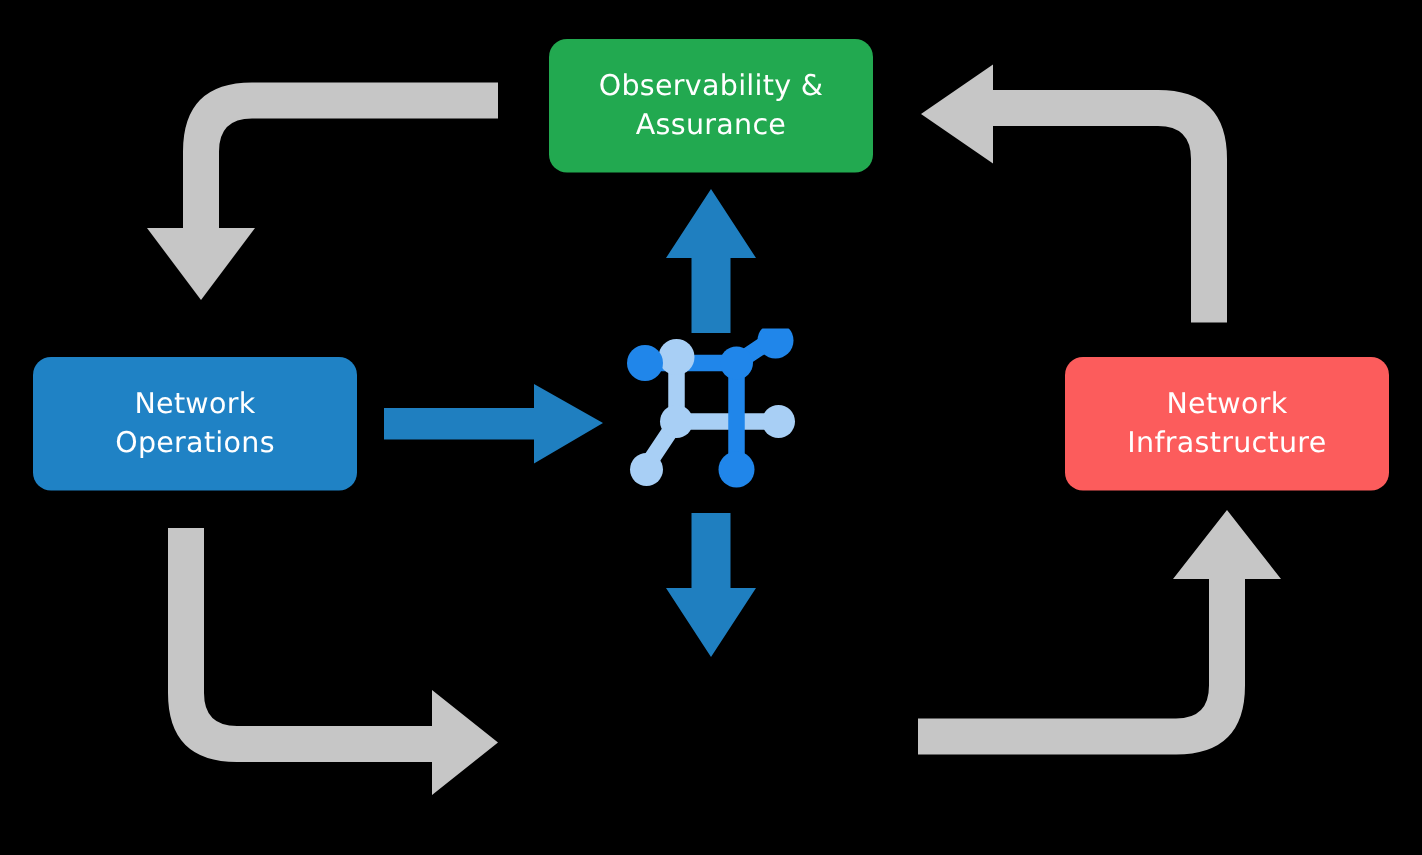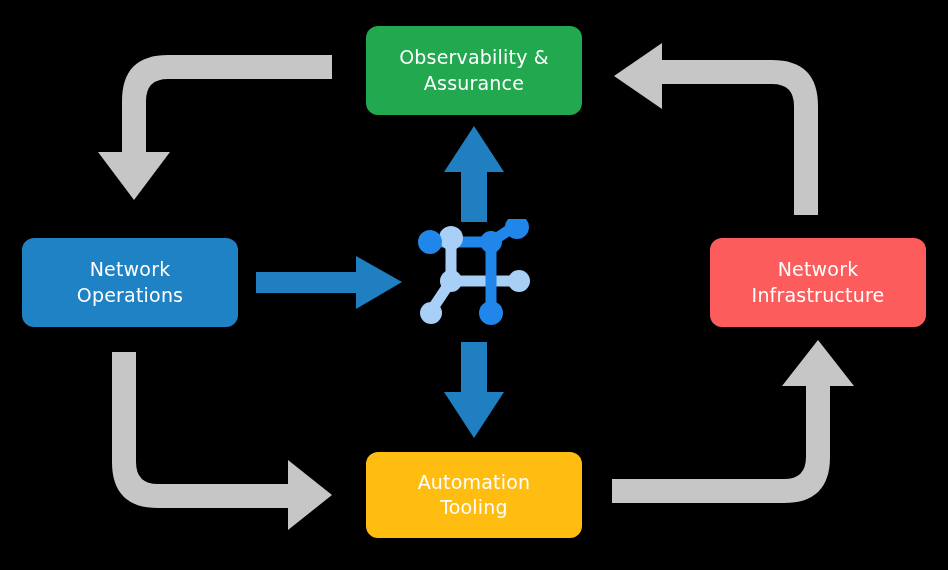--- a/index.html
+++ b/index.html
@@ -196,18 +196,14 @@
   <div class="node-box" id="box-operations" style="background:#1F82C5;">
     <span class="node-label">Network
 Operations</span>
   </div>
 
   <div class="node-box" id="box-infrastructure" style="background:#FC5C5C;">
     <span class="node-label">Network
 Infrastructure</span>
   </div>
 
-  <div class="node-box" id="box-automation" style="background:#FFBC11;">
-    <span class="node-label">Automation
-Tooling</span>
-  </div>
 
 </div>
 
 </body></html>

